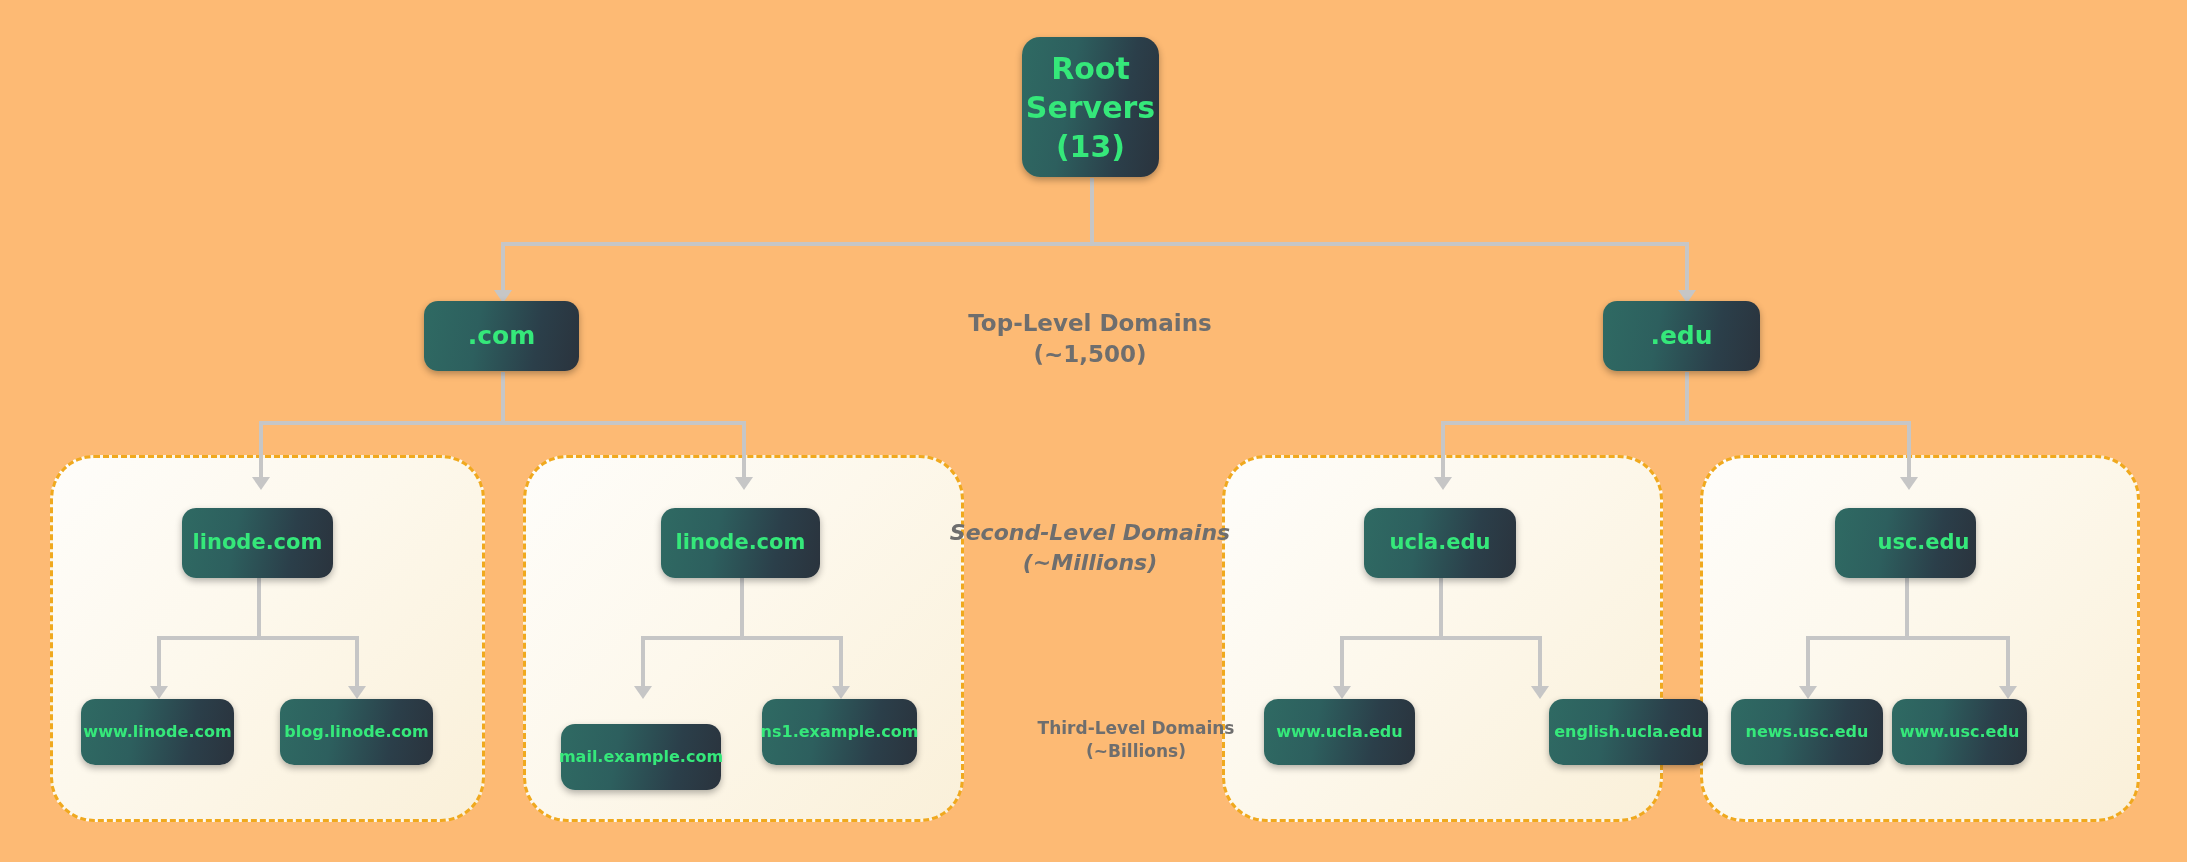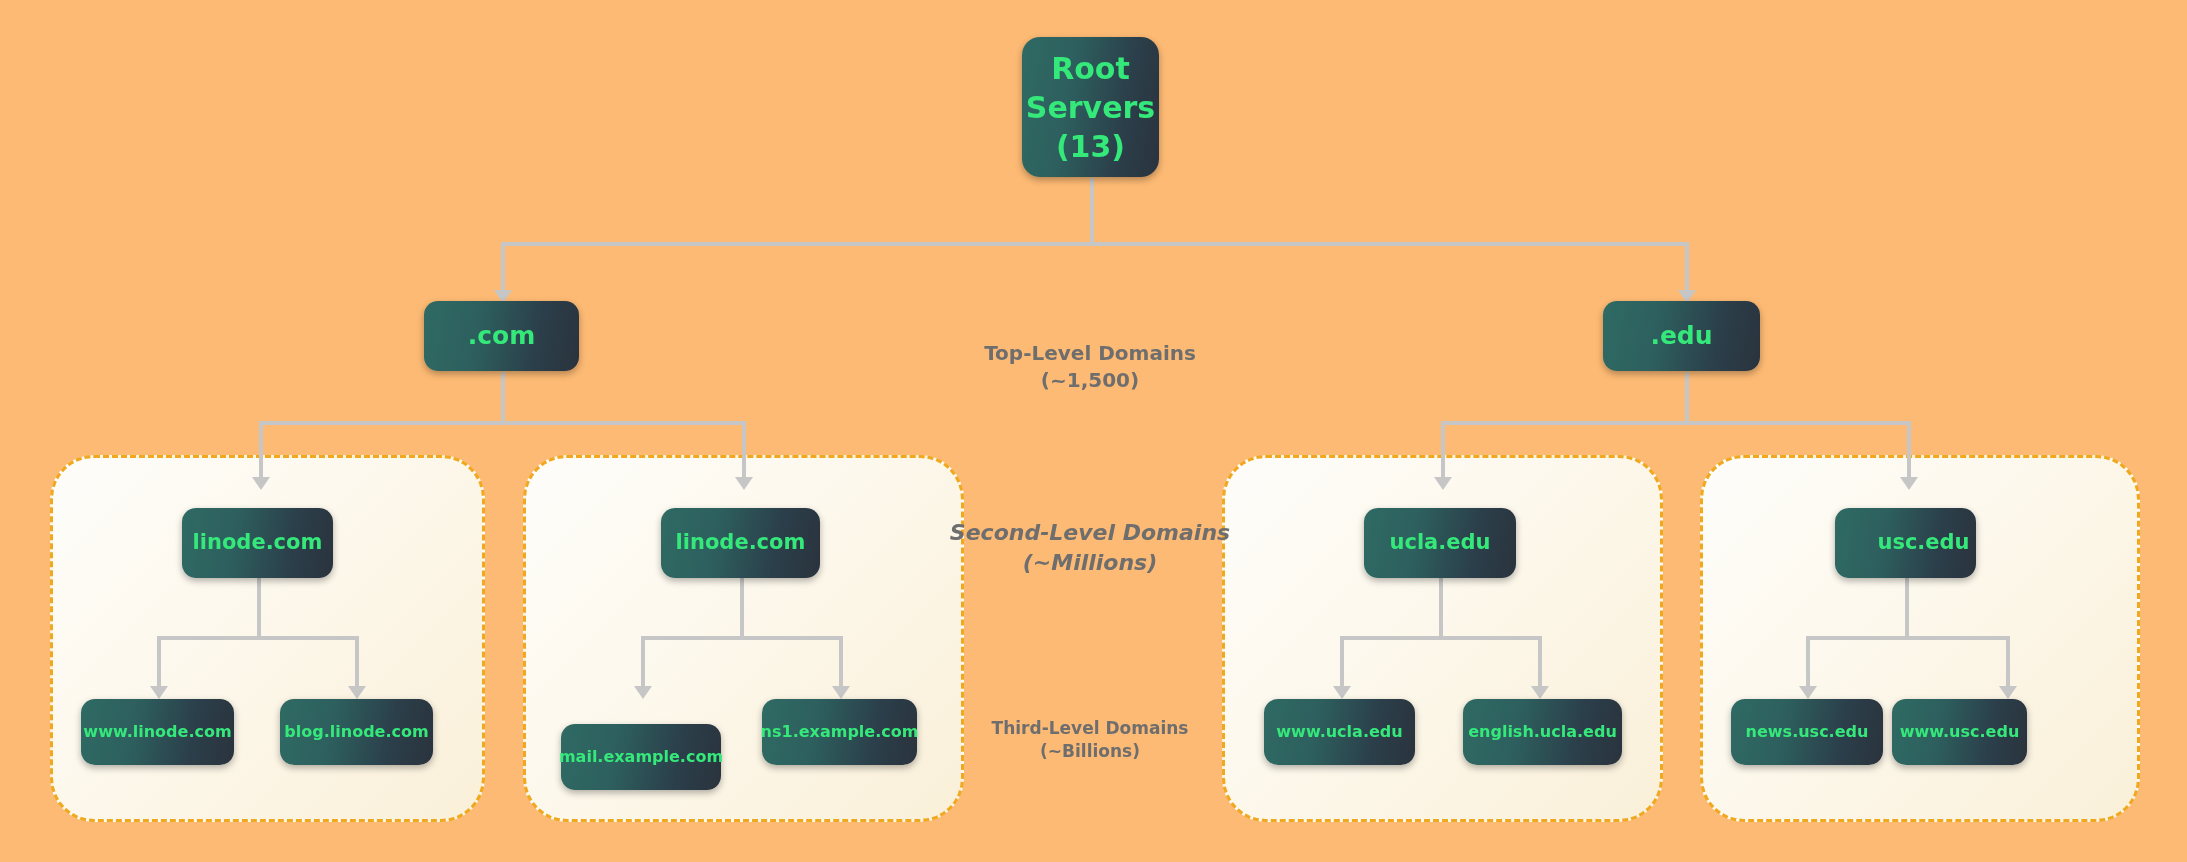--- a/index.html
+++ b/index.html
@@ -57,23 +57,23 @@
 
   
   .caption{
     position:absolute;
     text-align:center;
     color:#6e6e6e;
     font-weight:bold;
     line-height:1.35;
     white-space:pre-line;
   }
-  .caption.lvl1{font-size:20px;margin-top:32px;}
+  .caption.lvl1{font-size:23px;}
   .caption.lvl2{font-size:22px;font-style:italic;}
-  .caption.lvl3{font-size:17px;}
+  .caption.lvl3{font-size:17px;padding-left:46px;}
 </style>
 </head>
 <body>
 
 <div id="stage">
 
   <div class="zone" style="left:50px;top:455px;width:435px;height:367px;"></div>
   <div class="zone" style="left:523px;top:455px;width:441px;height:367px;"></div>
   <div class="zone" style="left:1222px;top:455px;width:441px;height:367px;"></div>
   <div class="zone" style="left:1700px;top:455px;width:440px;height:367px;"></div>
@@ -137,21 +137,21 @@
   <div class="node sld" style="left:182px;top:508px;width:151px;height:70px;">linode.com</div>
   <div class="node sld" style="left:661px;top:508px;width:159px;height:70px;">linode.com</div>
   <div class="node sld" style="left:1364px;top:508px;width:152px;height:70px;">ucla.edu</div>
   <div class="node sld" style="left:1835px;top:508px;width:141px;height:70px;padding-left:36px;">usc.edu</div>
 
   <div class="node thd" style="left:81px;top:699px;width:153px;height:66px;">www.linode.com</div>
   <div class="node thd" style="left:280px;top:699px;width:153px;height:66px;">blog.linode.com</div>
   <div class="node thd" style="left:561px;top:724px;width:160px;height:66px;">mail.example.com</div>
   <div class="node thd" style="left:762px;top:699px;width:155px;height:66px;">ns1.example.com</div>
   <div class="node thd" style="left:1264px;top:699px;width:151px;height:66px;">www.ucla.edu</div>
-  <div class="node thd" style="left:1463px;top:699px;width:159px;height:66px;">english.ucla.edu</div>
+  <div class="node thd" style="left:1549px;top:699px;width:159px;height:66px;">english.ucla.edu</div>
   <div class="node thd" style="left:1731px;top:699px;width:152px;height:66px;">news.usc.edu</div>
   <div class="node thd" style="left:1892px;top:699px;width:135px;height:66px;">www.usc.edu</div>
 
   <div class="caption lvl1" style="left:890px;top:308px;width:400px;">Top-Level Domains
 (~1,500)</div>
   <div class="caption lvl2" style="left:940px;top:518px;width:300px;">Second-Level Domains
 (~Millions)</div>
   <div class="caption lvl3" style="left:965px;top:717px;width:250px;">Third-Level Domains
 (~Billions)</div>
 

